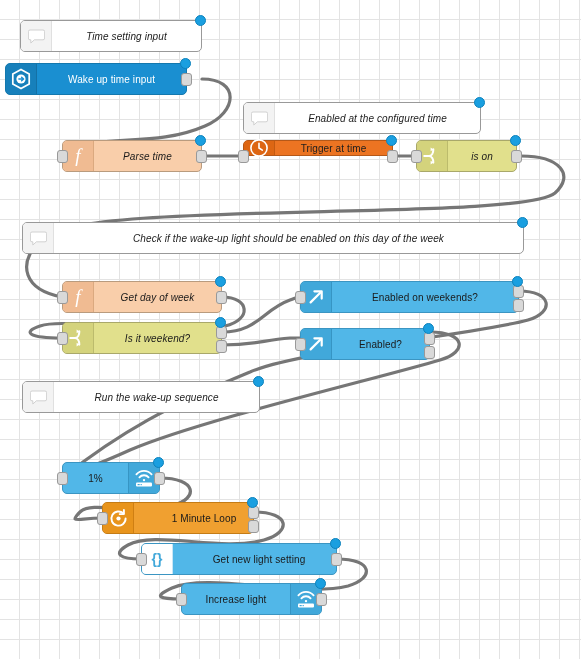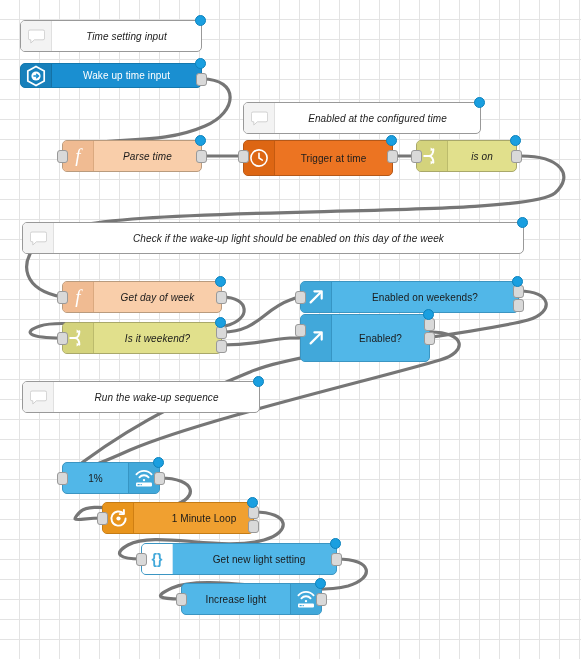--- a/index.html
+++ b/index.html
@@ -171,21 +171,21 @@
   <div class="node n-comment" style="left:20px; top:20px; width:182px; height:32px;">
     <div class="node-icon-box">
       <svg class="icn" width="17" height="15" viewBox="0 0 17 15" aria-hidden="true">
         <path d="M2 1h13a1.6 1.6 0 0 1 1.6 1.6v6.6A1.6 1.6 0 0 1 15 10.8H6.4L2.8 14v-3.2H2A1.6 1.6 0 0 1 .4 9.2V2.6A1.6 1.6 0 0 1 2 1z" fill="#ffffff" stroke="#c6c6c6" stroke-width="0.8"></path>
       </svg>
     </div>
     <div class="node-label">Time setting input</div>
     <div class="status-dot"></div>
   </div>
 
-  <div class="node n-hain" style="left:20px; top:63px; width:182px; height:25px;">
+  <div class="node n-hain" style="left:5px; top:63px; width:182px; height:32px;">
     <div class="node-icon-box">
       <svg class="icn" width="20" height="22" viewBox="0 0 20 22" aria-hidden="true">
         <path d="M10 1.4 18.2 6v10L10 20.6 1.8 16V6z" fill="none" stroke="#ffffff" stroke-width="1.7"></path>
         <circle cx="10" cy="11" r="4.6" fill="#ffffff"></circle>
         <path d="M7.9 11h4.3M10.6 9.2 12.6 11l-2 1.8" fill="none" stroke="#1a8fd1" stroke-width="1.5" stroke-linecap="round" stroke-linejoin="round"></path>
       </svg>
     </div>
     <div class="node-label">Wake up time input</div>
     <div class="port out" style="top:9px;"></div>
     <div class="status-dot"></div>
@@ -206,21 +206,21 @@
       <svg class="icn" width="14" height="22" viewBox="0 0 14 22" aria-hidden="true">
         <text x="7" y="17" font-family="'Liberation Serif', serif" font-size="19" font-style="italic" fill="#ffffff" text-anchor="middle">f</text>
       </svg>
     </div>
     <div class="node-label">Parse time</div>
     <div class="port in" style="top:9px;"></div>
     <div class="port out" style="top:9px;"></div>
     <div class="status-dot"></div>
   </div>
 
-  <div class="node n-trigger" style="left:243px; top:140px; width:150px; height:36px;">
+  <div class="node n-trigger" style="left:243px; top:140px; width:150px; height:16px;">
     <div class="node-icon-box">
       <svg class="icn" width="20" height="20" viewBox="0 0 20 20" aria-hidden="true">
         <circle cx="10" cy="10" r="8.1" fill="none" stroke="#ffffff" stroke-width="1.6"></circle>
         <path d="M10 5.2V10l3.3 2.1" fill="none" stroke="#ffffff" stroke-width="1.6" stroke-linecap="round"></path>
       </svg>
     </div>
     <div class="node-label">Trigger at time</div>
     <div class="port in" style="top:9px;"></div>
     <div class="port out" style="top:9px;"></div>
     <div class="status-dot"></div>
@@ -286,21 +286,21 @@
         <path d="M8.6 15.8l2.8 1.8-2.8 1.8z" fill="#ffffff"></path>
       </svg>
     </div>
     <div class="node-label">Is it weekend?</div>
     <div class="port in" style="top:9px;"></div>
     <div class="port out" style="top:3px;"></div>
     <div class="port out" style="top:17px;"></div>
     <div class="status-dot"></div>
   </div>
 
-  <div class="node n-blue" style="left:300px; top:314px; width:130px; height:48px;">
+  <div class="node n-blue" style="left:300px; top:328px; width:130px; height:32px;">
     <div class="node-icon-box">
       <svg class="icn" width="18" height="18" viewBox="0 0 18 18" aria-hidden="true">
         <path d="M3.6 14.4 14 4" fill="none" stroke="#ffffff" stroke-width="2.2" stroke-linecap="round"></path>
         <path d="M7.4 3.3H14.7V10.6" fill="none" stroke="#ffffff" stroke-width="2.2" stroke-linecap="round" stroke-linejoin="round"></path>
       </svg>
     </div>
     <div class="node-label">Enabled?</div>
     <div class="port in" style="top:9px;"></div>
     <div class="port out" style="top:3px;"></div>
     <div class="port out" style="top:17px;"></div>

